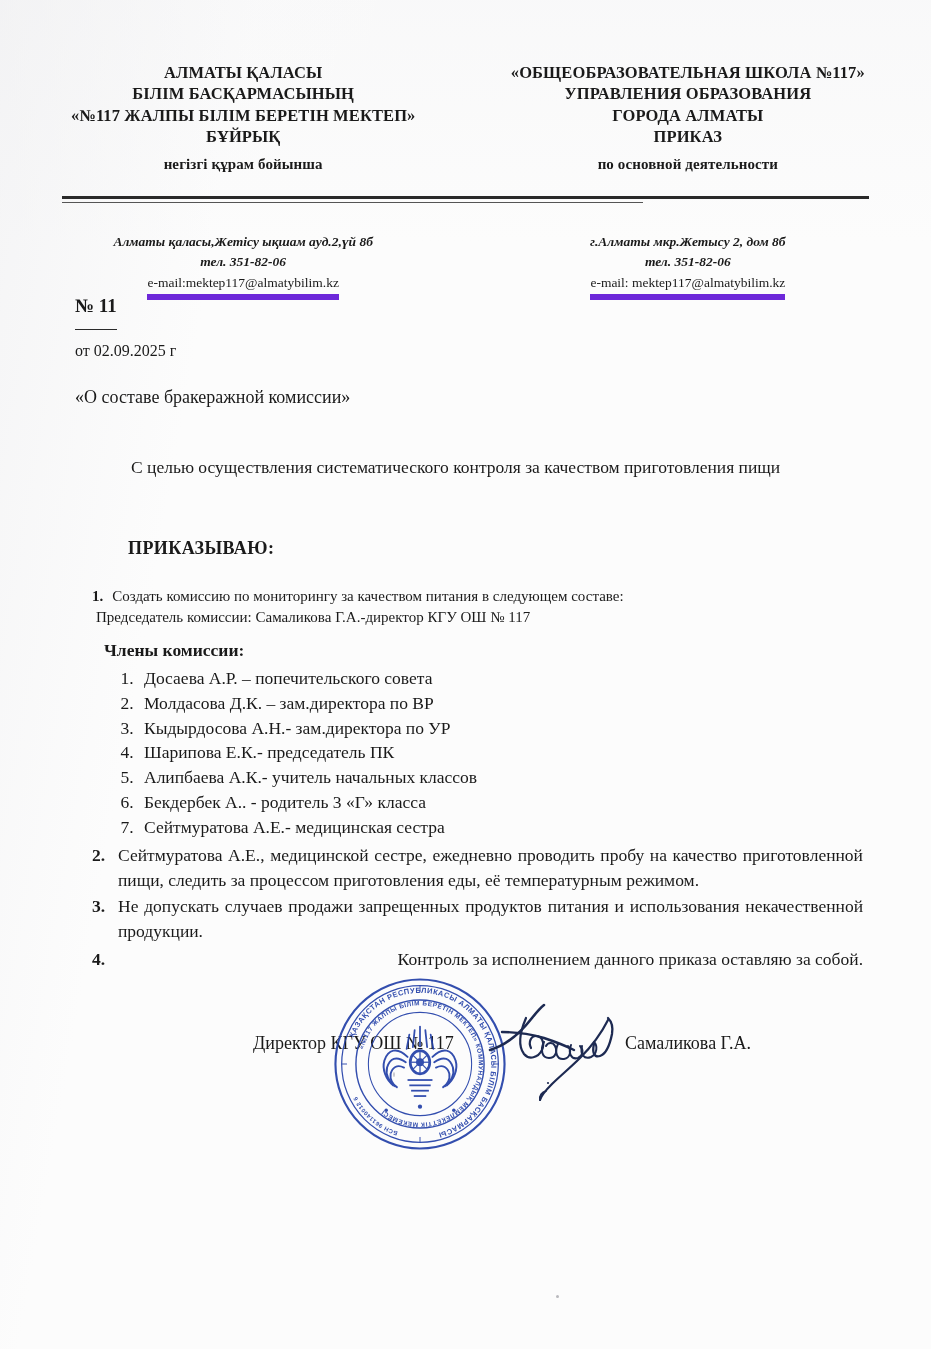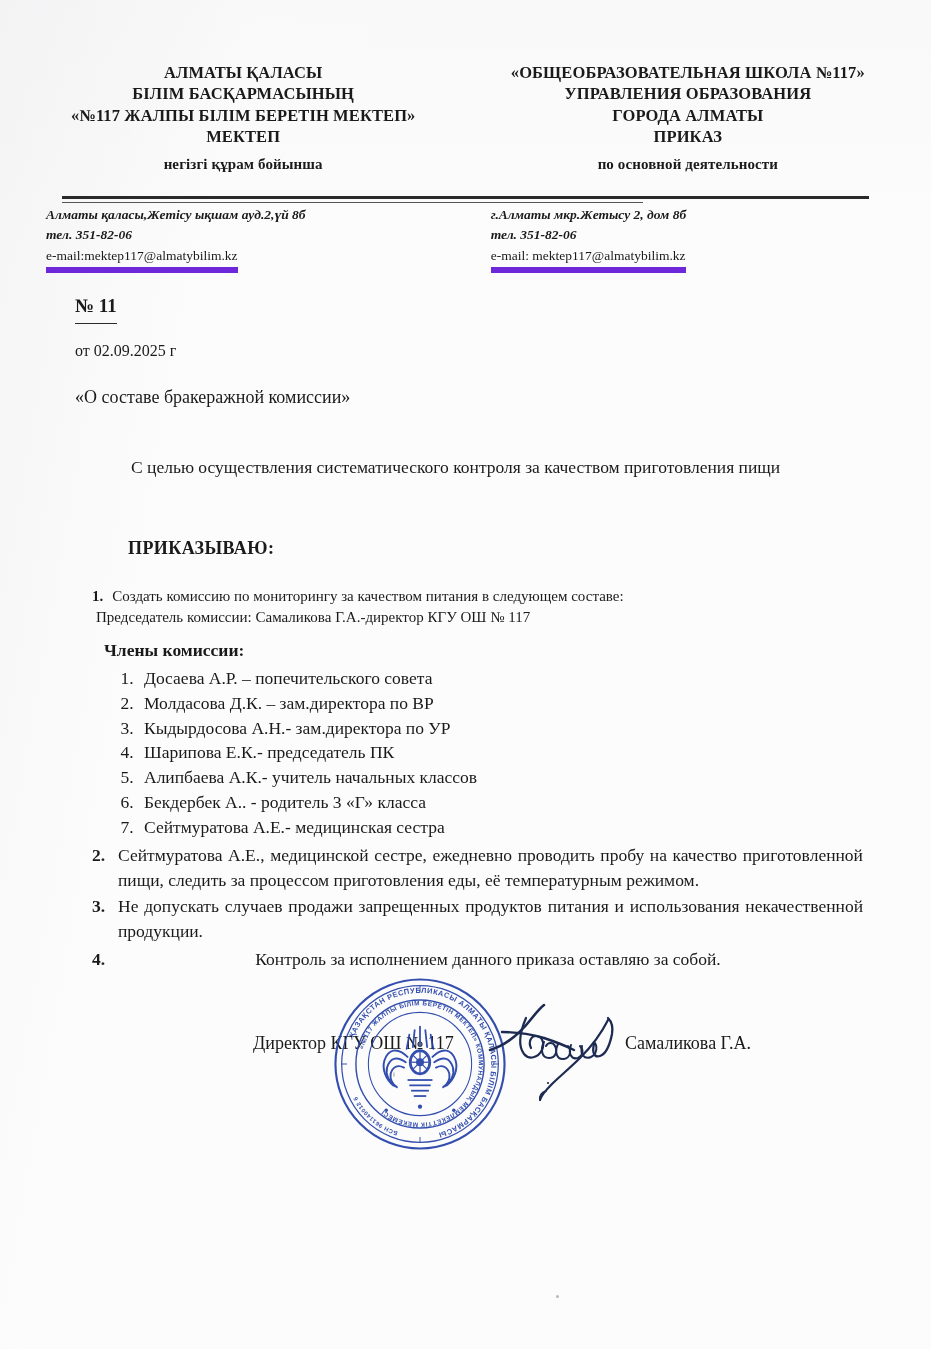--- a/index.html
+++ b/index.html
@@ -76,46 +76,47 @@
   .contacts {
     position: absolute;
     top: 205px;
     left: 46px;
     right: 46px;
     display: flex;
     justify-content: space-between;
   }
   .ct-col {
     width: 47%;
-    text-align: left;
+    text-align: center;
     font-style: italic;
     font-weight: bold;
     font-size: 13.5px;
     line-height: 1.45;
+    margin-top: 27px;
   }
   .ct-line { display: block; }
   .ct-email {
     display: inline-block;
     font-style: normal;
     font-weight: normal;
     font-size: 13.5px;
     border-bottom: 6px solid #6d28d9;
     padding-bottom: 1px;
     margin-top: 2px;
   }
 
   
   .doc-no {
     position: absolute;
     top: 295px;
     left: 75px;
     font-size: 19px;
     font-weight: bold;
     border-bottom: 1.6px solid #2a2a2a;
-    padding-bottom: 6px;
+    padding-bottom: 12px;
   }
   .doc-date {
     position: absolute;
     top: 342px;
     left: 75px;
     font-size: 16px;
   }
   .doc-subject {
     position: absolute;
     top: 387px;
@@ -191,21 +192,21 @@
     font-weight: bold;
     min-width: 26px;
     flex: 0 0 26px;
   }
   .clause .ctext {
     flex: 1;
     text-align: justify;
   }
   .clause.last { margin-top: 4px; }
   .clause.last .cnum { min-width: 21px; flex: 0 0 21px; }
-  .clause.last .ctext { text-align: center; }
+  .clause.last .ctext { text-align: right; }
 
   
   .sig-row {
     position: absolute;
     top: 1033px;
     left: 253px;
     right: 180px;
     font-size: 18px;
     display: flex;
     align-items: baseline;
@@ -244,21 +245,21 @@
 <div class="page"></div>
 
 <div class="content">
 
   <div class="letterhead">
 
     <div class="lh-col kz">
       <span class="lh-line">АЛМАТЫ ҚАЛАСЫ</span>
       <span class="lh-line">БІЛІМ БАСҚАРМАСЫНЫҢ</span>
       <span class="lh-line">«№117 ЖАЛПЫ БІЛІМ БЕРЕТІН МЕКТЕП»</span>
-      <span class="lh-line">МЕКТЕП</span>
+      <span class="lh-line">БҰЙРЫҚ</span>
       <span class="lh-sub">негізгі құрам бойынша</span>
     </div>
 
     <div class="lh-col ru">
       <span class="lh-line">«ОБЩЕОБРАЗОВАТЕЛЬНАЯ ШКОЛА №117»</span>
       <span class="lh-line">УПРАВЛЕНИЯ ОБРАЗОВАНИЯ</span>
       <span class="lh-line">ГОРОДА АЛМАТЫ</span>
       <span class="lh-line">ПРИКАЗ</span>
       <span class="lh-sub">по основной деятельности</span>
     </div>

